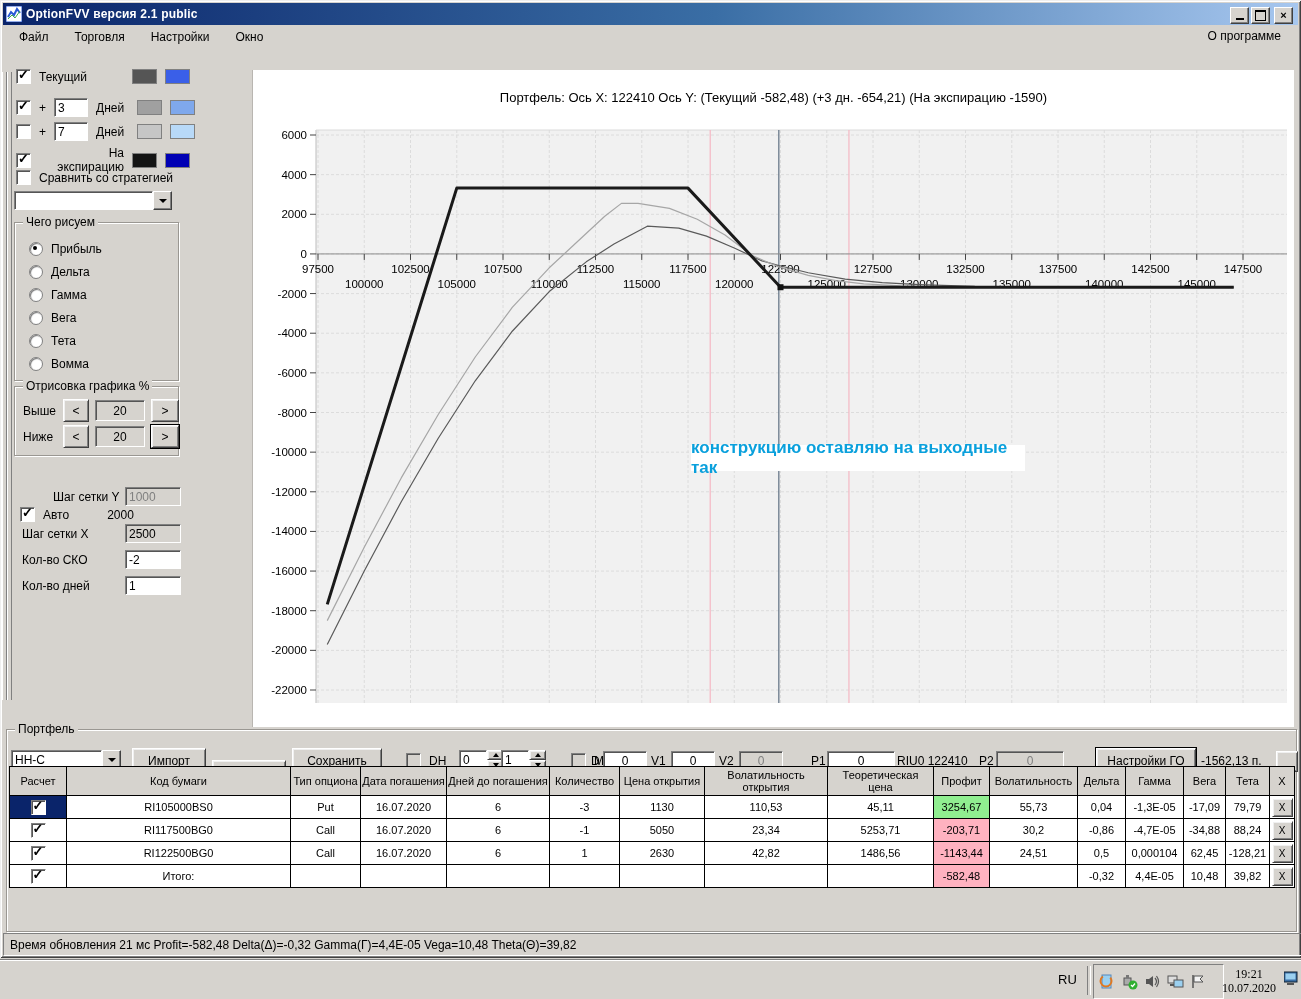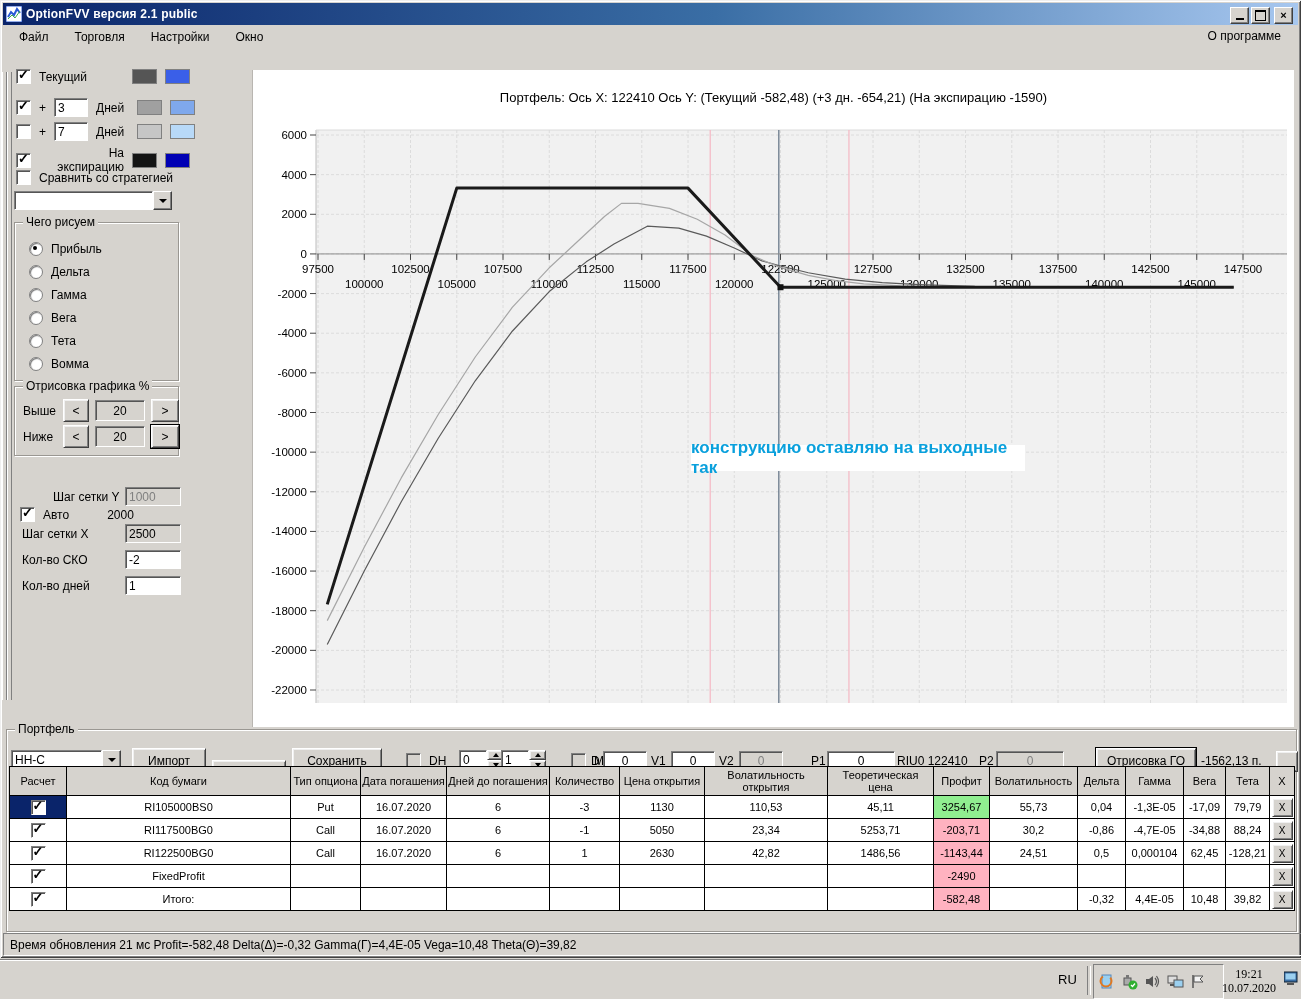--- a/index.html
+++ b/index.html
@@ -408,21 +408,21 @@
       <div class="field abs" style="left:592px;top:3px;width:36px;height:17px;justify-content:center;">0</div>
       <span class="abs" style="left:640px;top:6px;">V1</span>
       <div class="field abs" style="left:660px;top:3px;width:36px;height:17px;justify-content:center;">0</div>
       <span class="abs" style="left:708px;top:6px;">V2</span>
       <div class="field abs disabled" style="left:728px;top:3px;width:36px;height:17px;justify-content:center;">0</div>
       <span class="abs" style="left:800px;top:6px;">P1</span>
       <div class="field abs" style="left:816px;top:3px;width:60px;height:17px;justify-content:center;">0</div>
       <span class="abs" style="left:886px;top:6px;">RIU0 122410</span>
       <span class="abs" style="left:968px;top:6px;">P2</span>
       <div class="field abs disabled" style="left:985px;top:3px;width:60px;height:17px;justify-content:center;">0</div>
-      <div class="btn abs default" style="left:1085px;top:0;width:98px;height:24px;">Отрисовка ГО</div>
+      <div class="btn abs default" style="left:1085px;top:0;width:98px;height:24px;">Настройки ГО</div>
       <div class="abs" style="left:1190px;top:6px;">-1562,13 п.</div>
       <div class="btn abs" style="left:1265px;top:3px;width:20px;height:19px;">_</div>
     </div>
 
     <table id="pf-table">
       <colgroup id="pf-cols">
           <col style="width: 57px;">
           <col style="width: 224px;">
           <col style="width: 70px;">
           <col style="width: 86px;">
@@ -537,44 +537,20 @@
             <td>
               <div class="btn btn-mini">X</div>
             </td>
           </tr>
           <tr>
             <td>
               <div class="cbwrap">
                 <div class="cb on"></div>
               </div>
             </td>
-            <td>FixedProfit</td>
-            <td></td>
-            <td></td>
-            <td></td>
-            <td></td>
-            <td></td>
-            <td></td>
-            <td></td>
-            <td class="neg">-2490</td>
-            <td></td>
-            <td></td>
-            <td></td>
-            <td></td>
-            <td></td>
-            <td>
-              <div class="btn btn-mini">X</div>
-            </td>
-          </tr>
-          <tr>
-            <td>
-              <div class="cbwrap">
-                <div class="cb on"></div>
-              </div>
-            </td>
             <td>Итого:</td>
             <td></td>
             <td></td>
             <td></td>
             <td></td>
             <td></td>
             <td></td>
             <td></td>
             <td class="neg">-582,48</td>
             <td></td>

